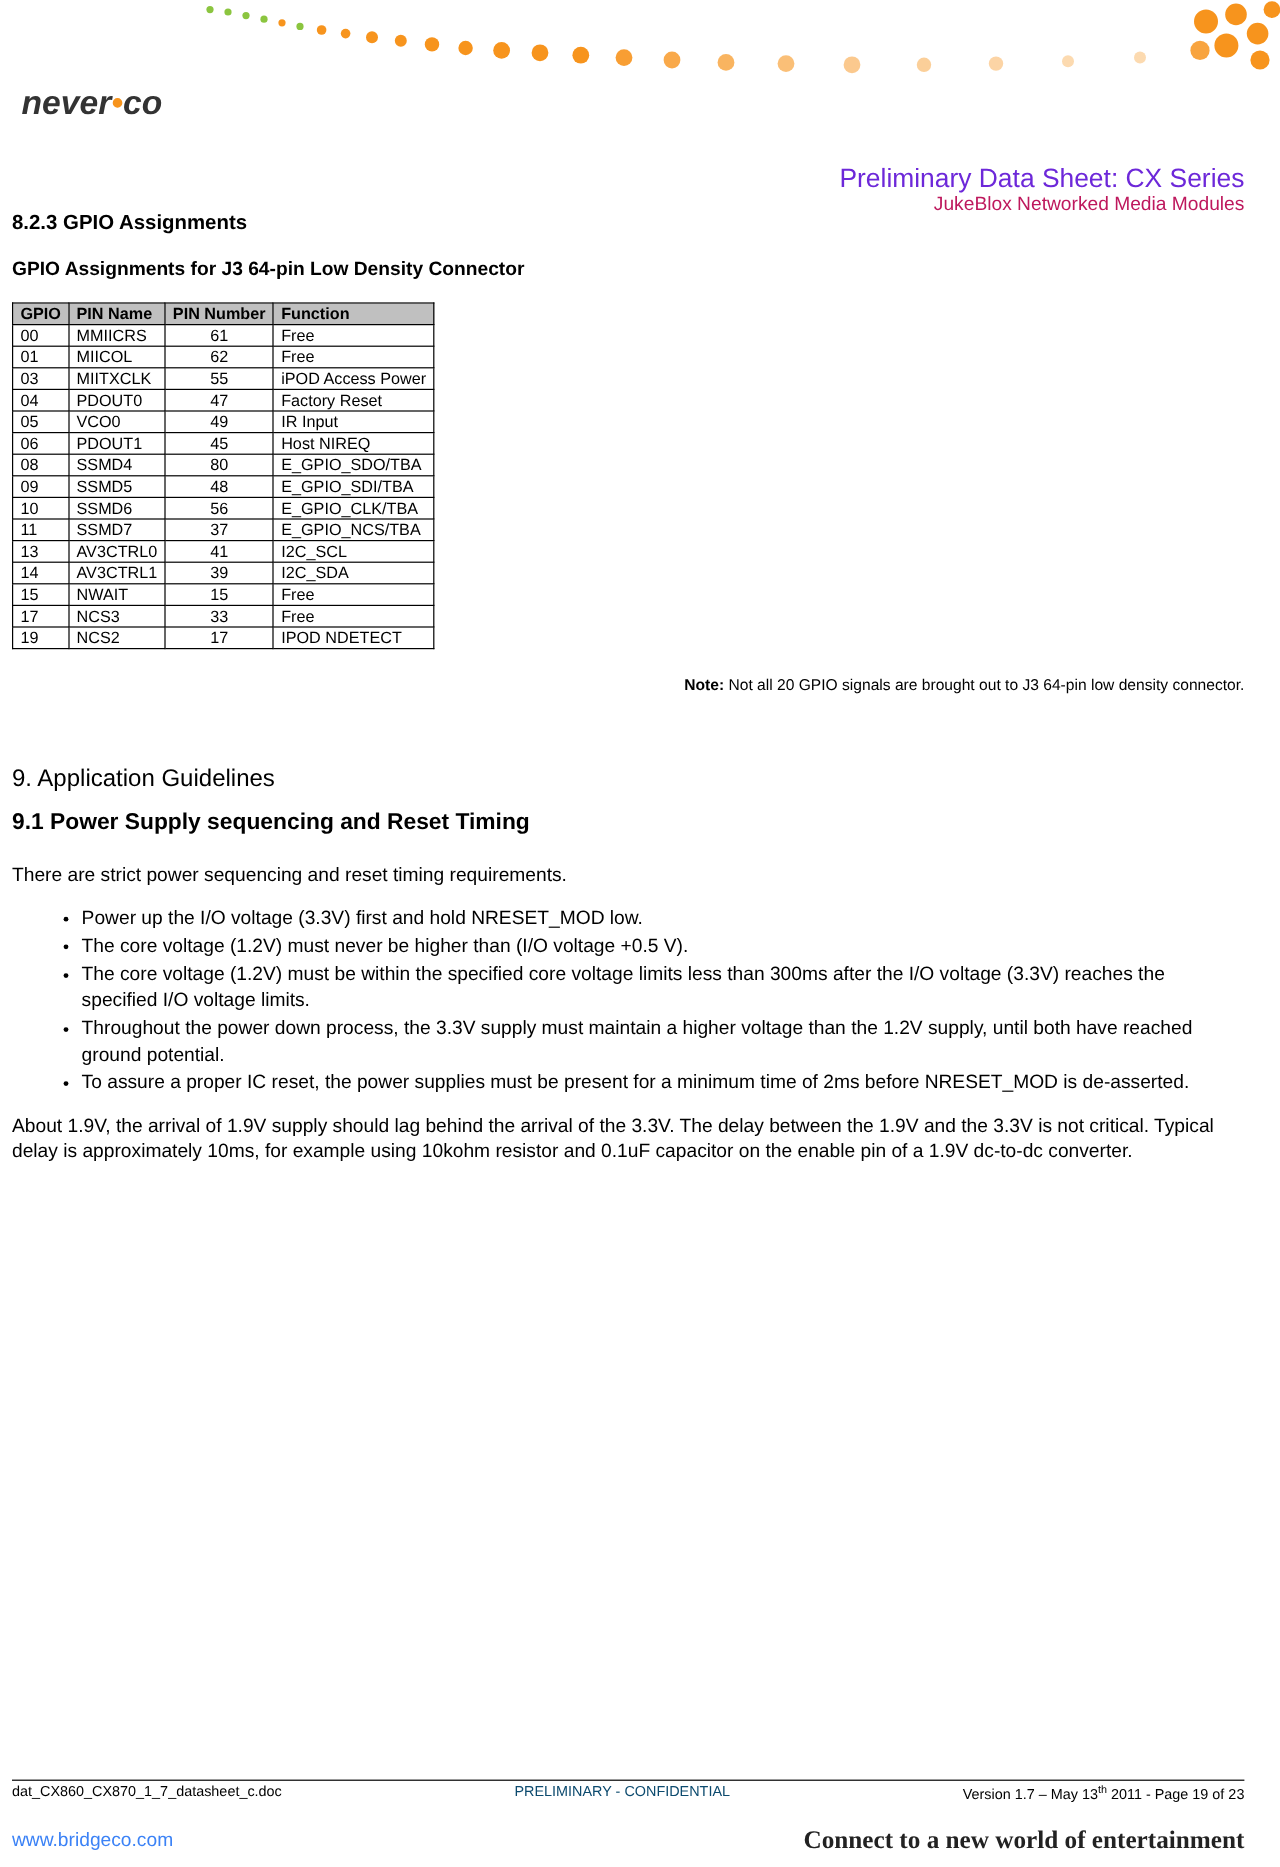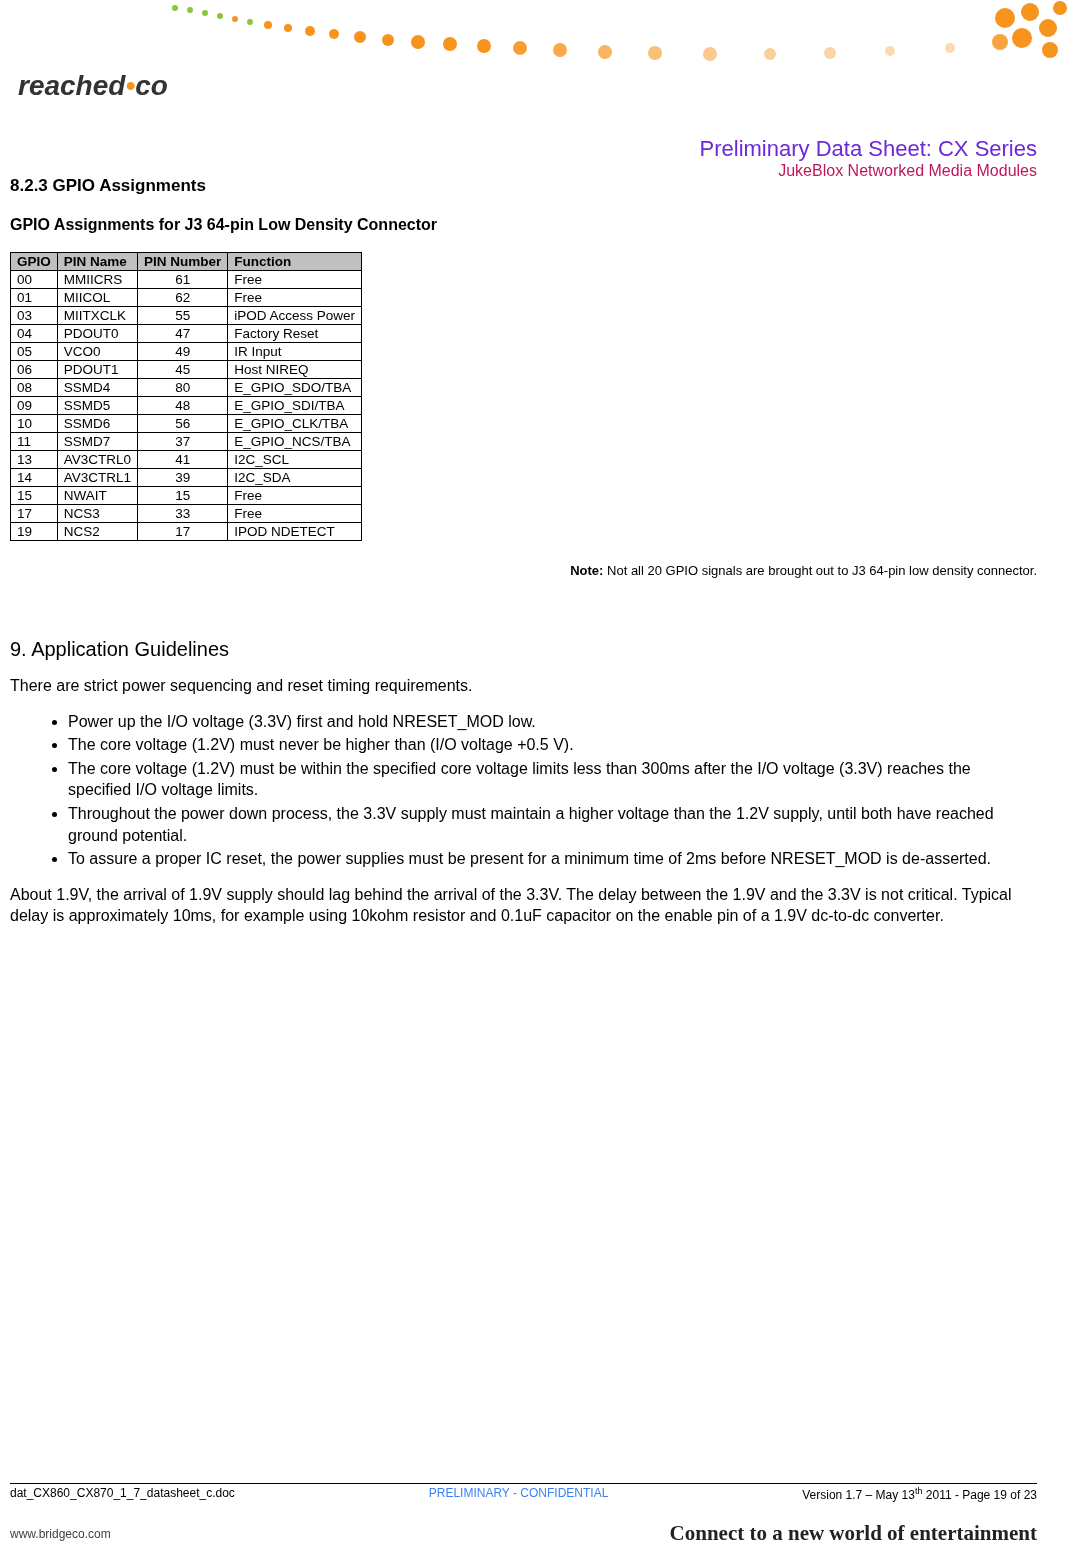--- a/index.html
+++ b/index.html
@@ -85,39 +85,39 @@
       position: absolute;
       bottom: 54px;
       left: 10px;
       right: 30px;
       font-size: 12px;
       border-top: none;
       display: flex;
       justify-content: space-between;
       text-align: center;
     }
-    .footer .mid { color: #3b82f6; }
+    .footer .mid { color: #0c4a6e; }
     .footer-line {
       position: absolute;
       bottom: 72px;
       left: 10px;
       right: 30px;
       border-top: 1px solid #000;
     }
     .bottom-bar {
       position: absolute;
       bottom: 10px;
       left: 10px;
       right: 30px;
       display: flex;
       justify-content: space-between;
       align-items: center;
       font-size: 18px;
     }
-    .www { color: #404040; font-family: Arial, sans-serif; font-size: 12px; }
+    .www { color: #3b82f6; font-family: Arial, sans-serif; font-size: 16px; }
     .tagline { font-family: 'Comic Sans MS', cursive; font-size: 21px; color: #222; font-weight: bold;}
     .sup { font-size: 9px; vertical-align: super; }
     svg.dots { width: 100%; height: 100px; }
   </style>
 </head>
 <body>
 
 <div class="header-decoration">
   <svg class="dots" viewBox="0 0 1067 100">
     <path d="M 150 5 Q 500 70 1067 45" stroke="none" fill="none"></path>
@@ -149,21 +149,21 @@
       <circle cx="1030" cy="12" r="9" fill="#f7941d"></circle>
     <circle cx="1048" cy="28" r="9" fill="#f7941d"></circle>
       <circle cx="1022" cy="38" r="10" fill="#f7941d"></circle>
     <circle cx="1050" cy="50" r="8" fill="#f7941d"></circle>
       <circle cx="1000" cy="42" r="8" fill="#f7941d" opacity="0.85"></circle>
     <circle cx="1060" cy="8" r="7" fill="#f7941d"></circle>
   </svg>
 </div>
 
 <div class="logo">
-  <span>reached</span><span class="orange">•</span><span>co</span>
+  <span>never</span><span class="orange">•</span><span>co</span>
 </div>
 
 <div class="header-right">
   <div class="header-title">Preliminary Data Sheet: CX Series</div>
   <div class="header-sub">JukeBlox Networked Media Modules</div>
 </div>
 
 <div class="content">
   <h3 class="sec">8.2.3 GPIO Assignments</h3>
   <h3 class="subsec">GPIO Assignments for J3 64-pin Low Density Connector</h3>
@@ -269,20 +269,21 @@
           <td>IPOD NDETECT</td>
         </tr>
       </tbody>
   </table>
 
   <div class="note">
     <b>Note:</b><span> Not all 20 GPIO signals are brought out to J3 64-pin low density connector.</span>
   </div>
 
   <h2 class="mainsec">9. Application Guidelines</h2>
+  <h3 class="sub2">9.1 Power Supply sequencing and Reset Timing</h3>
 
   <p class="body">There are strict power sequencing and reset timing requirements.</p>
   <ul class="bullets" id="bullets">
       <li>Power up the I/O voltage (3.3V) first and hold NRESET_MOD low.</li>
       <li>The core voltage (1.2V) must never be higher than (I/O voltage +0.5 V).</li>
       <li>The core voltage (1.2V) must be within the specified core voltage limits less than 300ms after the I/O voltage (3.3V) reaches the specified I/O voltage limits.</li>
       <li>Throughout the power down process, the 3.3V supply must maintain a higher voltage than the 1.2V supply, until both have reached ground potential.</li>
       <li>To assure a proper IC reset, the power supplies must be present for a minimum time of 2ms before NRESET_MOD is de-asserted.</li>
     </ul>
   <p class="body">About 1.9V, the arrival of 1.9V supply should lag behind the arrival of the 3.3V. The delay between the 1.9V and the 3.3V is not critical. Typical delay is approximately 10ms, for example using 10kohm resistor and 0.1uF capacitor on the enable pin of a 1.9V dc-to-dc converter.</p>

